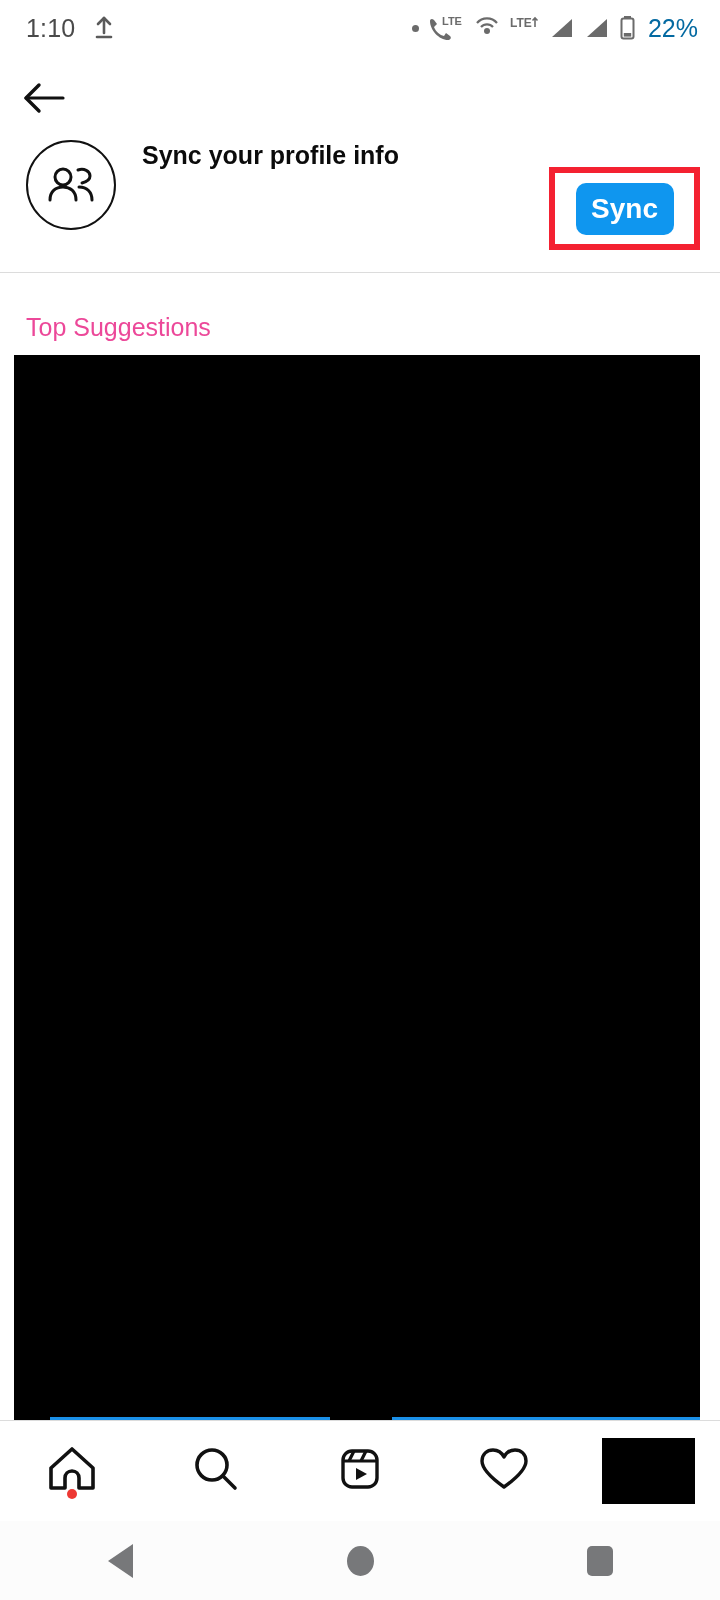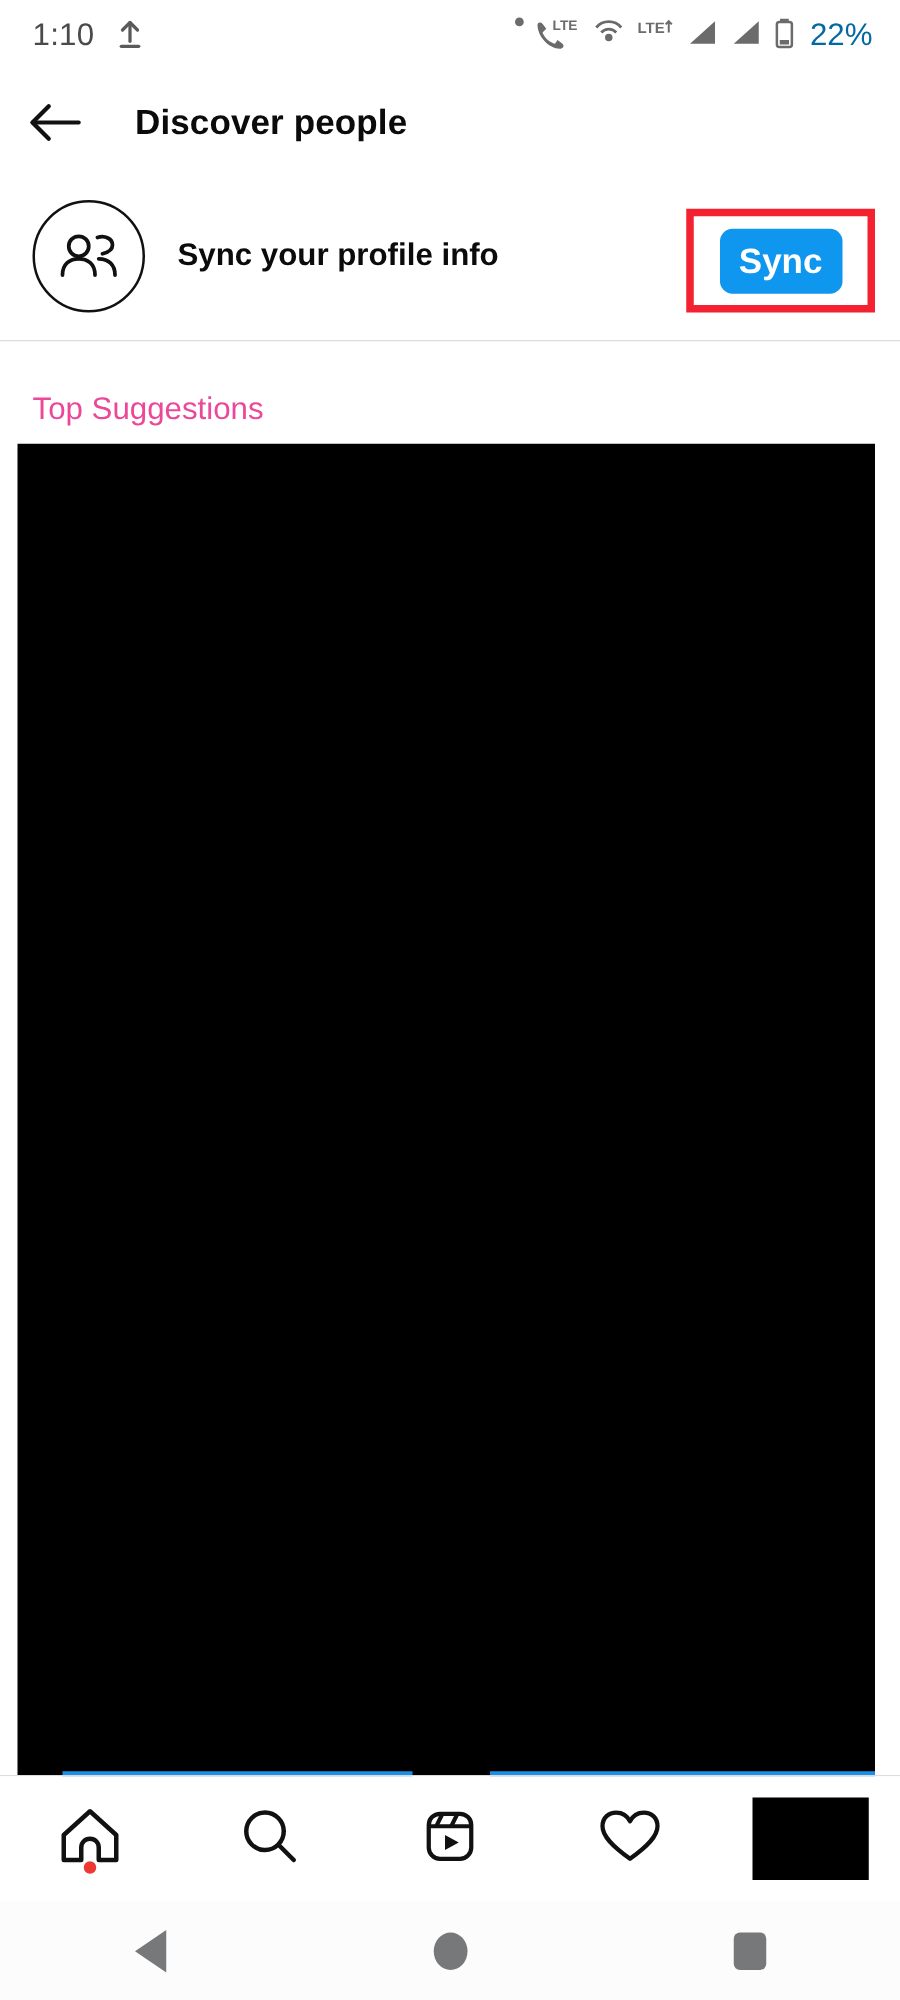--- a/index.html
+++ b/index.html
@@ -13,39 +13,39 @@
   .phone { position:relative; width:720px; height:1600px; background:#fff; }
 
   
   .statusbar{
     position:absolute; top:0; left:0; width:720px; height:56px;
     display:flex; align-items:center; justify-content:space-between;
     padding:0 22px 0 26px;
   }
   .sb-left{ display:flex; align-items:center; gap:18px; }
   .sb-clock{ font-size:25px; color:#4a4a4a; letter-spacing:.2px; }
-  .sb-right{ display:flex; align-items:flex-start; gap:9px; }
+  .sb-right{ display:flex; align-items:center; gap:9px; }
   .sb-ic{ display:flex; align-items:center; justify-content:center; }
   .sb-batt-text{ font-size:25px; color:#0369a1; margin-left:3px; }
   .dot-ic{ width:7px; height:7px; border-radius:50%; background:#6b6b6b; }
 
   
   .header{
     position:absolute; top:56px; left:0; width:720px; height:84px;
     display:flex; align-items:center;
   }
   .back-btn{ width:72px; display:flex; align-items:center; justify-content:center; margin-left:8px; }
   .header-title{
     font-size:28px; font-weight:bold; color:#0b0b0b; margin-left:28px; letter-spacing:.1px;
   }
 
   
   .sync-row{
     position:absolute; top:140px; left:0; width:672px; height:130px;
-    display:flex; align-items:center; padding:0 22px 0 26px;
+    display:flex; align-items:flex-start; padding:0 22px 0 26px;
   }
   .sync-avatar{
     width:90px; height:90px; border-radius:50%;
     border:2px solid #111; display:flex; align-items:center; justify-content:center;
     flex:0 0 auto;
   }
   .sync-text{ margin-left:26px; flex:1 1 auto; }
   .sync-title{ font-size:25px; font-weight:bold; color:#0b0b0b; line-height:1.25; }
   .sync-sub{ font-size:24px; color:#8b8b8b; line-height:1.3; margin-top:2px; }
 
@@ -170,21 +170,20 @@
     </div>
   </div>
 
   <div class="header">
     <div class="back-btn">
       <svg width="46" height="36" viewBox="0 0 46 36">
         <path d="M42 18 L5 18" stroke="#111" stroke-width="3.2" fill="none" stroke-linecap="round"></path>
         <path d="M18 5 L5 18 L18 31" stroke="#111" stroke-width="3.4" fill="none" stroke-linecap="round" stroke-linejoin="round"></path>
       </svg>
     </div>
-    <div class="header-title">Discover people</div>
   </div>
 
   <div class="sync-row">
     <div class="sync-avatar">
       <svg width="50" height="42" viewBox="0 0 50 42">
         <circle cx="17" cy="13" r="8" stroke="#111" stroke-width="3" fill="none"></circle>
         <path d="M4 36 C4 27 10 23 17 23 C24 23 30 27 30 36" stroke="#111" stroke-width="3" fill="none" stroke-linecap="round"></path>
         <path d="M32 6 C38 4 44 7 44 12 C44 16 40 18 36 19" stroke="#111" stroke-width="3" fill="none" stroke-linecap="round"></path>
         <path d="M33 23 C41 23 46 28 46 36" stroke="#111" stroke-width="3" fill="none" stroke-linecap="round"></path>
       </svg>

